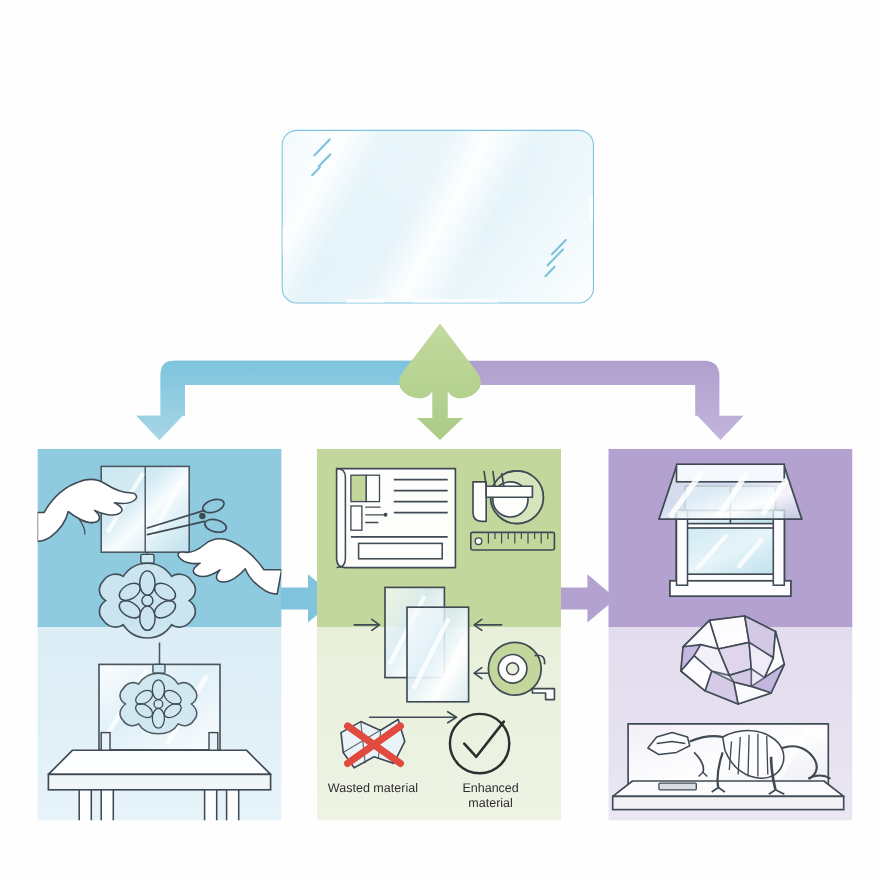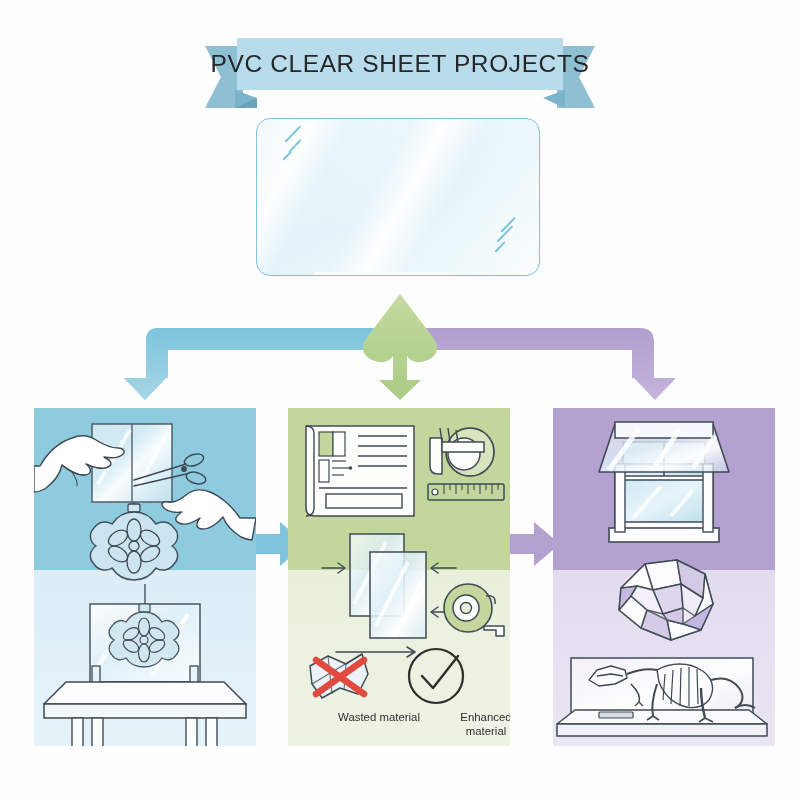--- a/index.html
+++ b/index.html
@@ -57,46 +57,32 @@
   .panel { position: absolute; top: 408px; width: 222px; height: 338px; overflow: hidden; }
   .panel .top-bg { position: absolute; left: 0; top: 0; width: 100%; height: 162px; }
   .panel .bot-bg { position: absolute; left: 0; top: 162px; width: 100%; height: 176px; }
   #panel-1 { left: 34px; }
   #panel-2 { left: 288px; }
   #panel-3 { left: 553px; }
   .panel svg.art { position: absolute; left: 0; top: 0; width: 222px; height: 338px; }
 
   .lbl {
     position: absolute; text-align: center; font-size: 11.4px; color: #2e2e2e;
-    line-height: 14px; width: 100px; margin-left: 40px;
+    line-height: 14px; width: 100px;
   }
 
   .side-arrow { position: absolute; top: 518px; width: 54px; height: 52px; }
   #arrow-12 { left: 252px; }
   #arrow-23 { left: 506px; }
 </style>
 </head>
 <body>
 
 <div id="stage">
 
-  <div class="ribbon-wrap">
-    <svg class="ribbon-tail left" viewBox="0 0 52 62">
-      <polygon points="0,0 38,0 38,62 0,62 16,31" fill="#8fbfd2"></polygon>
-      <polygon points="30,52 52,52 52,62 30,62" fill="#6ba3bb"></polygon>
-      <polygon points="30,44 52,52 30,62" fill="#79b4cb"></polygon>
-    </svg>
-    <svg class="ribbon-tail right" viewBox="0 0 52 62">
-      <polygon points="52,0 14,0 14,62 52,62 36,31" fill="#8fbfd2"></polygon>
-      <polygon points="22,44 0,52 22,62" fill="#79b4cb"></polygon>
-    </svg>
-    <div class="ribbon-body">
-      <span class="ribbon-title">PVC CLEAR SHEET PROJECTS</span>
-    </div>
-  </div>
 
   <div class="hero-sheet">
     <div class="dashgap" style="left:-2px;  top:88px;  width:5px;  height:22px;"></div>
     <div class="dashgap" style="right:-2px; top:60px;  width:5px;  height:22px;"></div>
     <div class="dashgap" style="left:58px;  bottom:-2px; width:34px; height:5px;"></div>
     <div class="dashgap" style="left:118px; bottom:-2px; width:78px; height:5px;"></div>
     <div class="sparkle" style="left:26px; top:16px; width:30px; height:30px;">
       <i style="left:2px;  top:6px;  width:22px;"></i>
       <i style="left:6px;  top:16px; width:17px;"></i>
       <i style="left:0px;  top:24px; width:12px;"></i>

